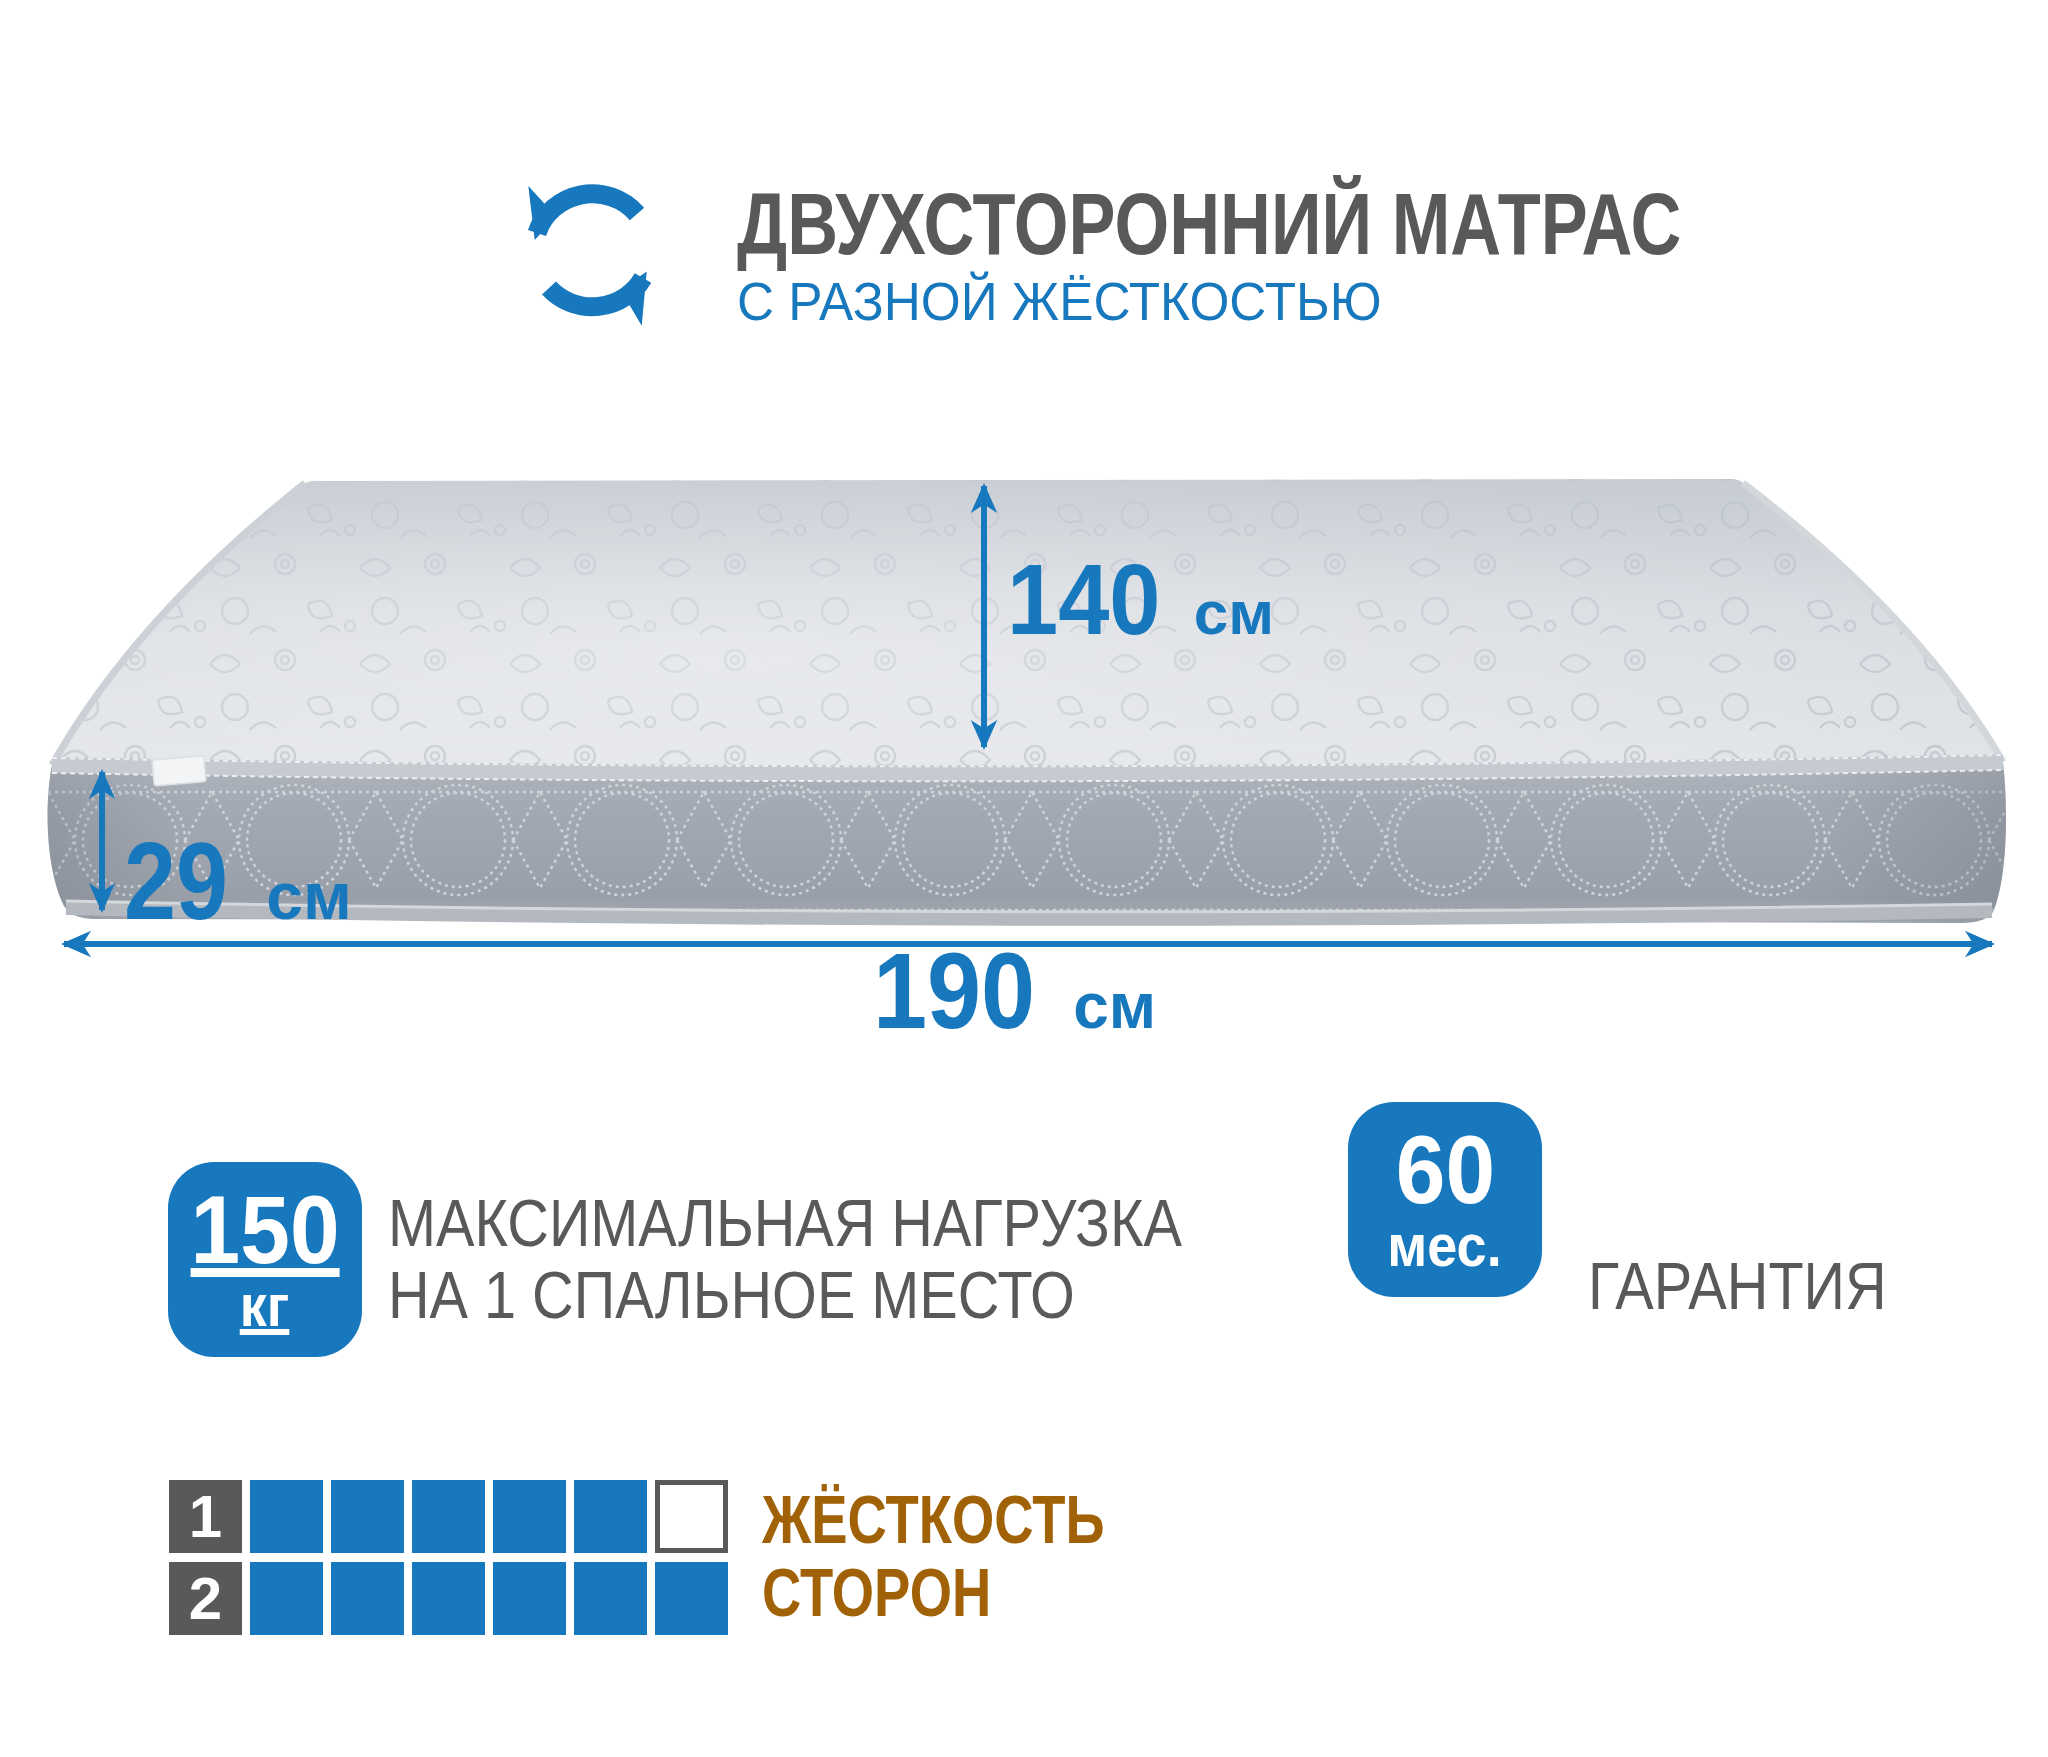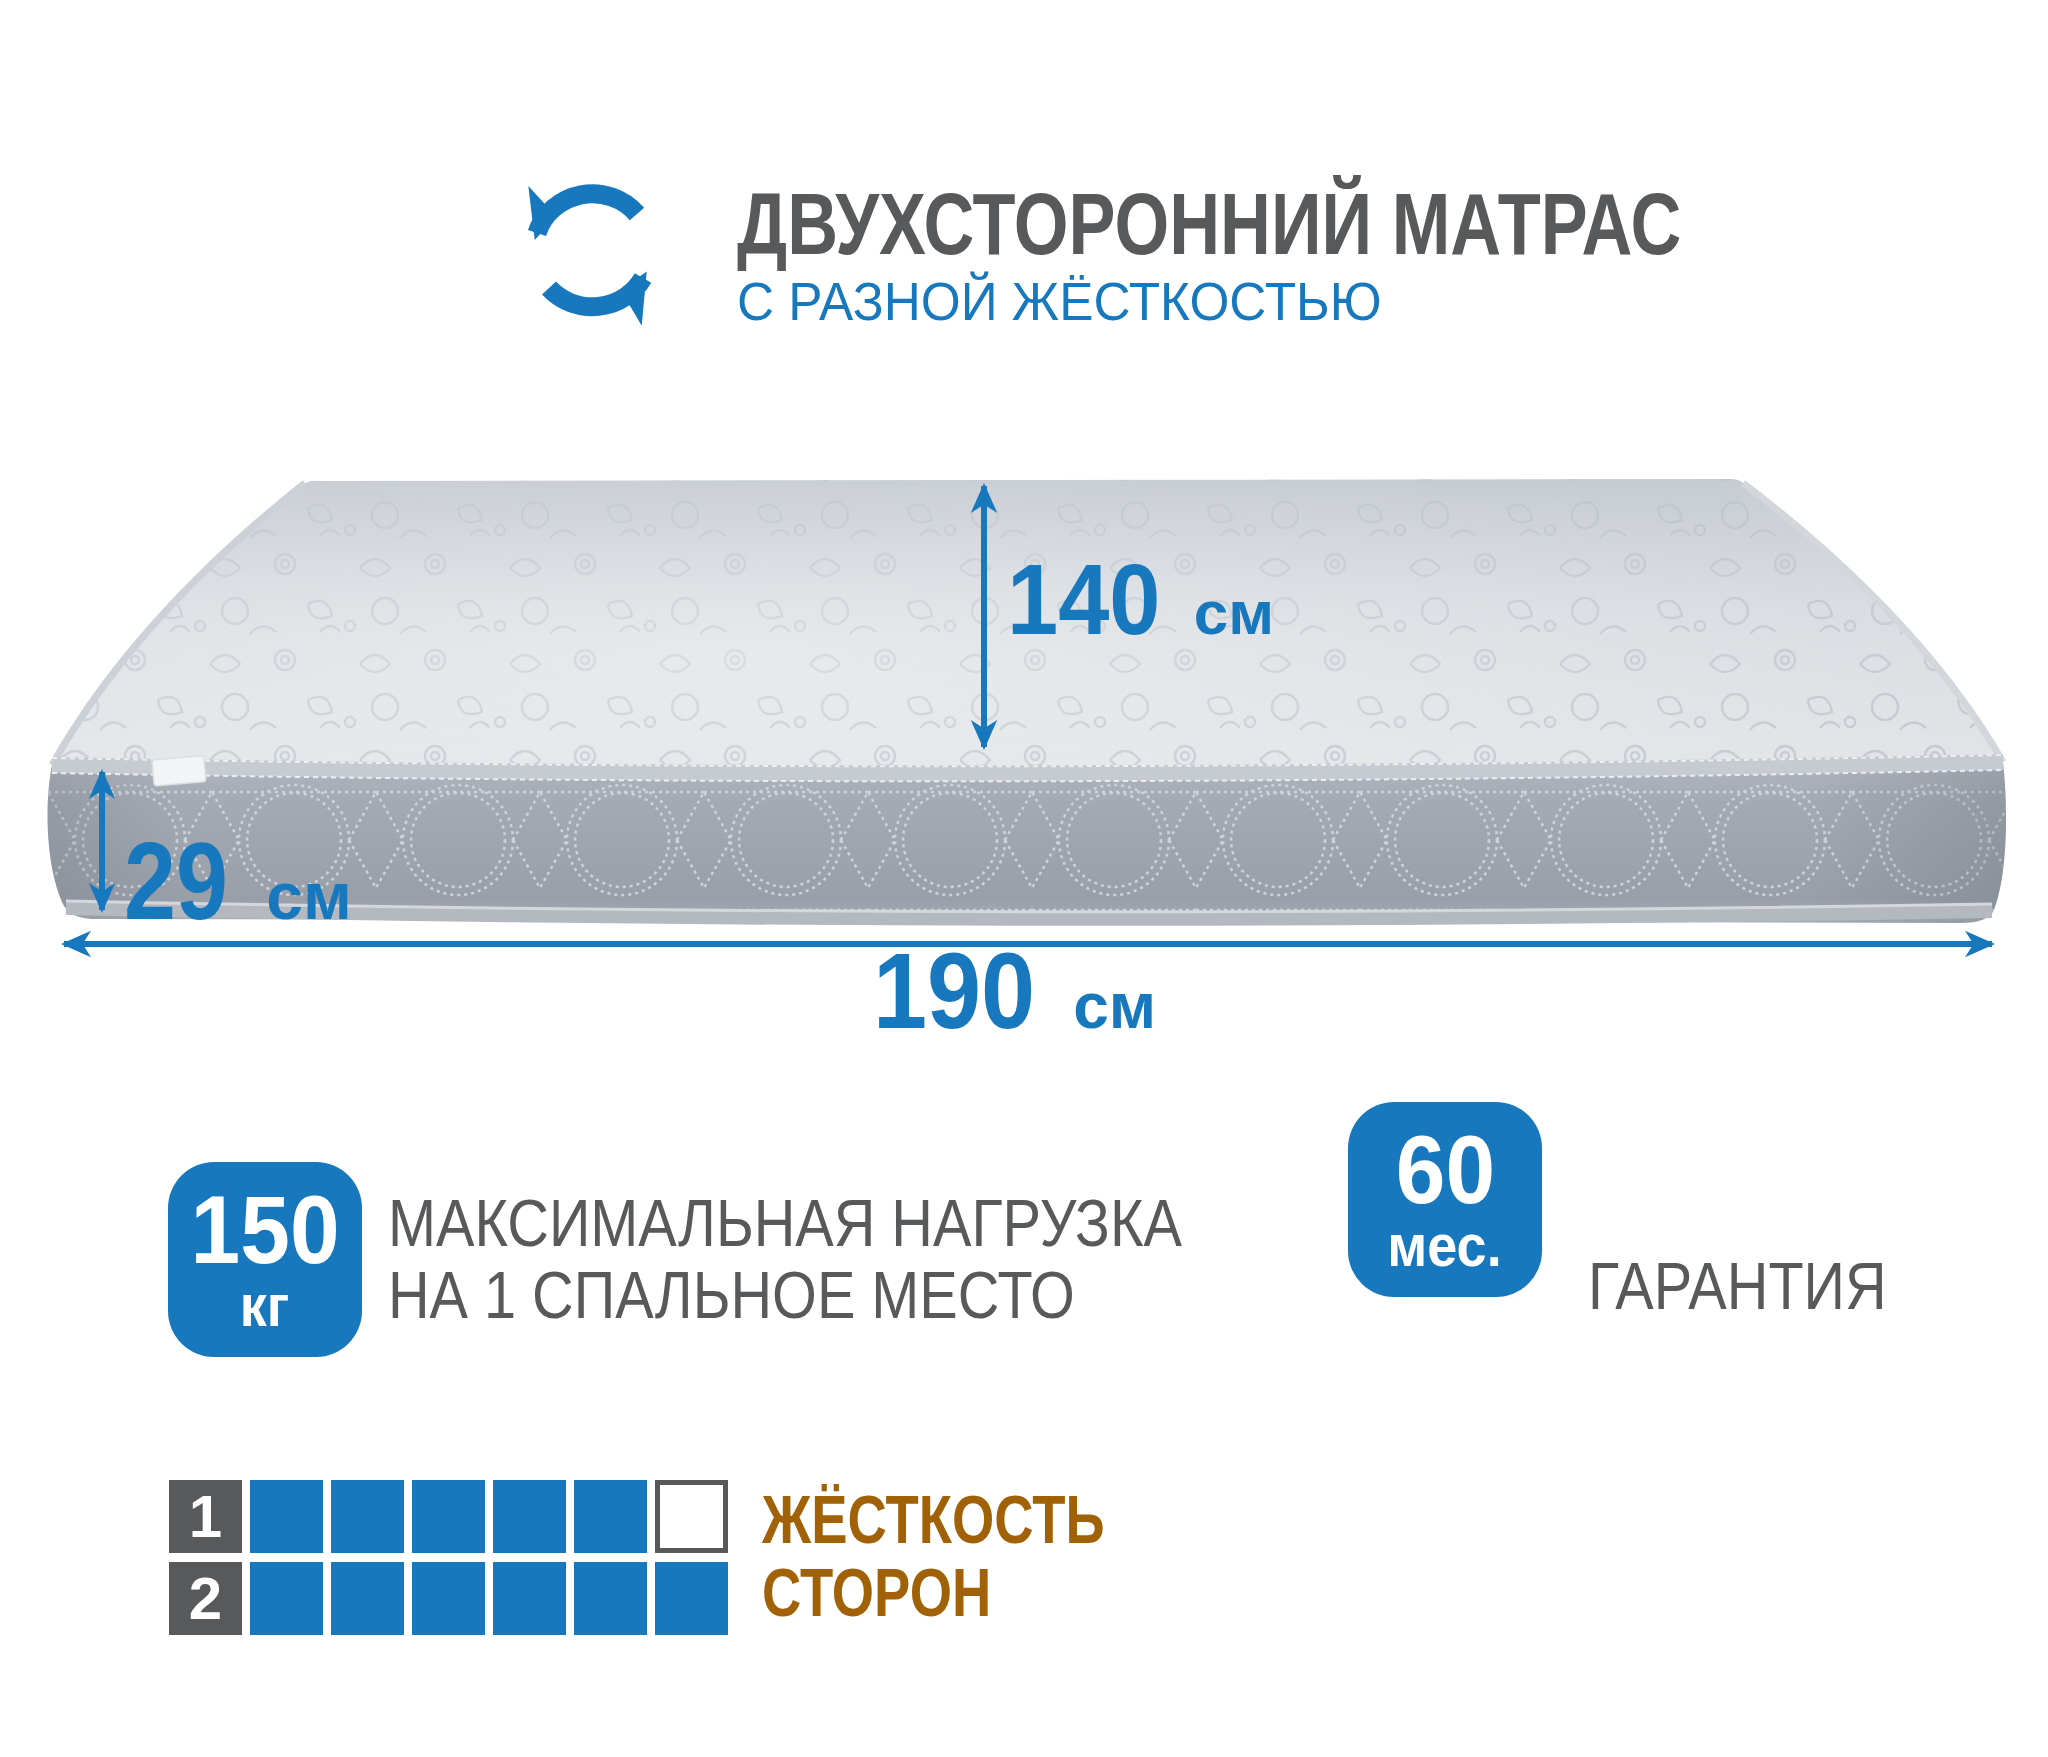--- a/index.html
+++ b/index.html
@@ -29,21 +29,21 @@
   #dim-width{left:1007px;top:549px;font-size:100px;}
   #dim-height{left:124px;top:782px;font-size:110px;margin-top:44px;}
   #dim-length{left:873px;top:937px;font-size:108px;}
   .dim .unit{font-size:62px;font-weight:bold;margin-left:20px;}
   #dim-height .unit{font-size:66px;}
   #dim-length .unit{font-size:64px;}
 
   
   .badge{width:194px;height:195px;background:#1878be;border-radius:46px;color:#ffffff;
          display:flex;flex-direction:column;align-items:center;justify-content:center;}
-  #badge-load{left:168px;top:1162px;}
+  #badge-load{left:168px;top:1162px;text-decoration:underline;}
   #badge-warranty{left:1348px;top:1102px;}
   .badge .bval{font-size:96px;font-weight:bold;line-height:92px;display:inline-block;transform:scaleX(.93);}
   .badge .bunit{font-size:60px;font-weight:bold;line-height:60px;display:inline-block;transform:scaleX(.9);}
   .feature-text{color:#58595b;font-size:67px;line-height:72px;white-space:nowrap;}
   #load-text{left:388px;top:1187px;}
   #warranty-text{left:1588px;top:1250px;}
 
   
   #firmness-grid{left:169px;top:1480px;display:grid;grid-template-columns:repeat(7,73px);
                  grid-auto-rows:73px;column-gap:8px;row-gap:9px;}

